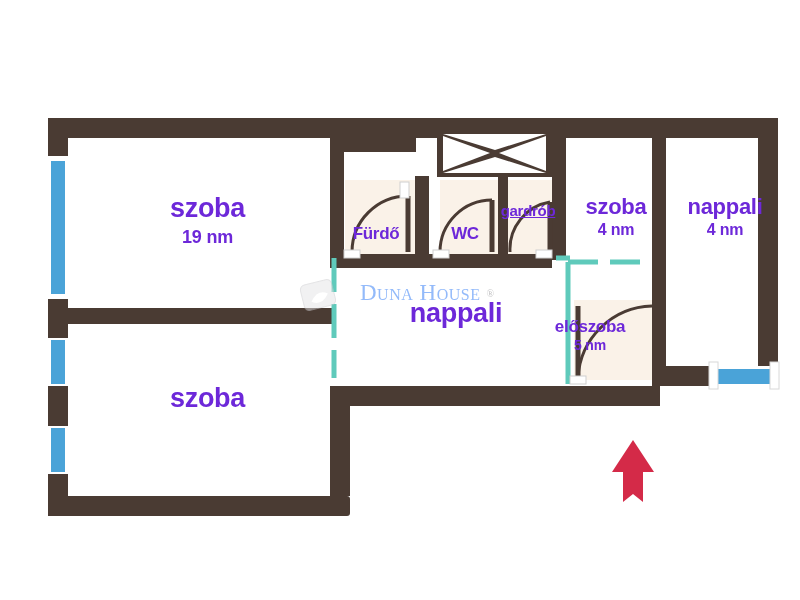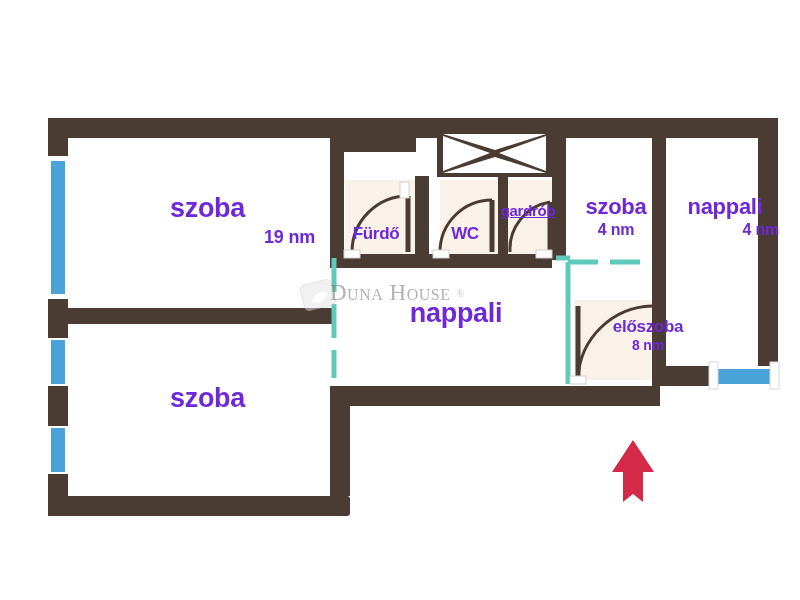--- a/index.html
+++ b/index.html
@@ -48,36 +48,37 @@
     font-weight: bold;
     letter-spacing: -0.2px;
   }
   .lbl-big .room-name { font-size: 27px; }
   .lbl-big .room-area { font-size: 18px; margin-top: 6px; }
   .lbl-med .room-name { font-size: 22px; }
   .lbl-med .room-area { font-size: 16px; margin-top: 4px; }
   .lbl-sm .room-name  { font-size: 17px; margin-top: 25px; }
   .lbl-sm .room-area  { font-size: 14px; margin-top: 3px; }
   .lbl-xs .room-name  { font-size: 15px; text-decoration: underline; }
-  .area-right { text-align: right; }
+  .area-right { }
   .watermark {
     position: absolute;
     display: flex;
     align-items: center;
     gap: 6px;
     pointer-events: none;
     opacity: 0.55;
   }
   .watermark-text {
     font-family: "Liberation Serif", serif;
     font-size: 23px;
-    color: #737373;
+    color: #3b82f6;
     letter-spacing: 0.5px;
     font-variant: small-caps;
     white-space: nowrap;
+    margin-left: 30px;
   }
   .watermark-mark {
     font-family: "Liberation Serif", serif;
     font-size: 10px;
     color: #8f8f92;
     vertical-align: super;
   }
 </style>
 </head>
 <body>
@@ -246,18 +247,18 @@
   <div class="room-label lbl-med" style="left:572px; top:196px; width:88px;">
     <span class="room-name">szoba</span>
     <span class="room-area">4 nm</span>
   </div>
 
   <div class="room-label lbl-med" style="left:671px; top:196px; width:108px;">
     <span class="room-name">nappali</span>
     <span class="room-area area-right">4 nm</span>
   </div>
 
-  <div class="room-label lbl-sm" style="left:600px; top:293px; width:96px;">
+  <div class="room-label lbl-sm" style="left:542px; top:293px; width:96px;">
     <span class="room-name">előszoba</span>
-    <span class="room-area">8 nm</span>
+    <span class="room-area">5 nm</span>
   </div>
 
 </div>
 
 </body></html>

